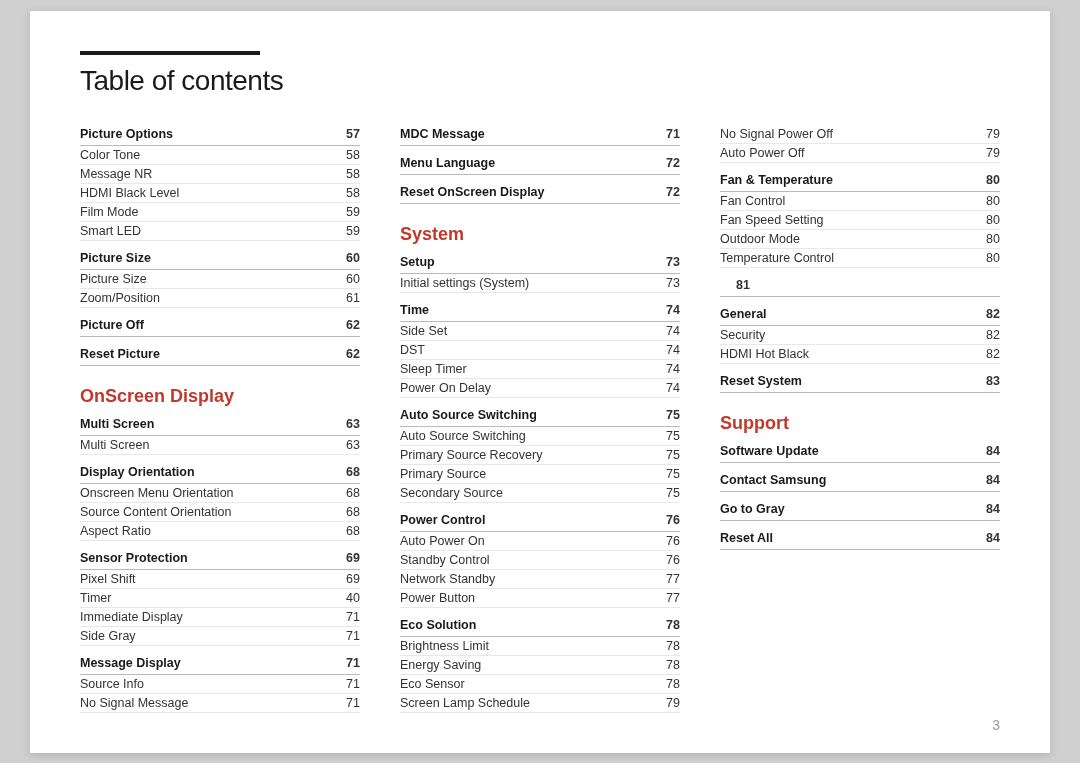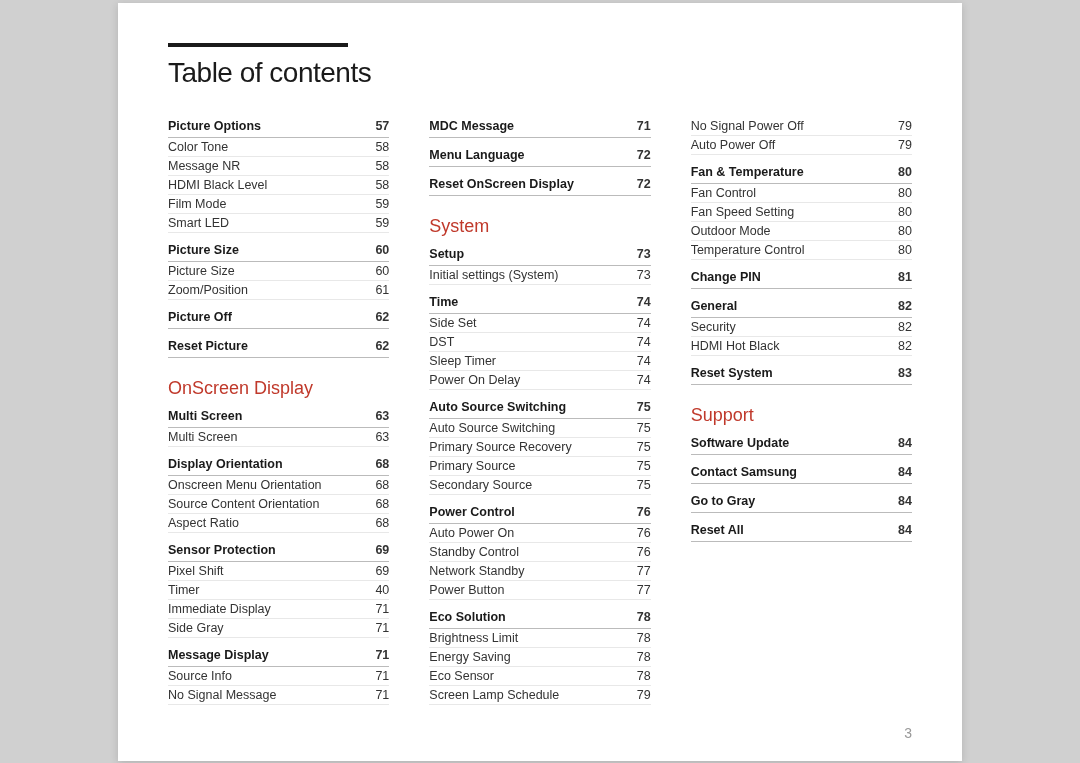--- a/index.html
+++ b/index.html
@@ -6,23 +6,23 @@
     body {
       background: #d0d0d0;
       display: flex;
       justify-content: center;
       align-items: center;
       min-height: 763px;
       font-family: 'Arial', sans-serif;
     }
     .page {
       background: #fff;
-      width: 844px;
+      width: 1020px;
       min-height: 720px;
-      padding: 40px 50px 56px 50px;
+      padding: 40px 50px 40px 50px;
       position: relative;
       box-shadow: 0 2px 8px rgba(0,0,0,0.15);
     }
     .page-title-block {
       margin-bottom: 28px;
     }
     .title-bar {
       width: 180px;
       height: 4px;
       background: #1a1a1a;
@@ -34,21 +34,21 @@
       color: #1a1a1a;
       letter-spacing: -0.5px;
     }
     .content-grid {
       display: grid;
       grid-template-columns: 1fr 1fr 1fr;
       gap: 0 40px;
     }
     .toc-section-title {
       font-size: 18px;
-      font-weight: 400;
+      font-weight: 700;
       color: #c0392b;
       margin-top: 20px;
       margin-bottom: 8px;
     }
     .toc-row {
       display: flex;
       justify-content: space-between;
       align-items: baseline;
       font-size: 12.5px;
       color: #333;
@@ -406,21 +406,20 @@
         <div class="toc-row">
             <span class="toc-label">Temperature Control</span>
             <span class="toc-num">80</span>
           </div>
       </div>
 
       <div style="height:8px"></div>
 
       <div>
         <div class="toc-row header-row">
-          <span class="toc-label">Change PIN</span>
           <span class="toc-num">81</span>
         </div>
       </div>
 
       <div style="height:8px"></div>
 
       <div>
         <div class="toc-row header-row">
           <span class="toc-label">General</span>
           <span class="toc-num">82</span>

